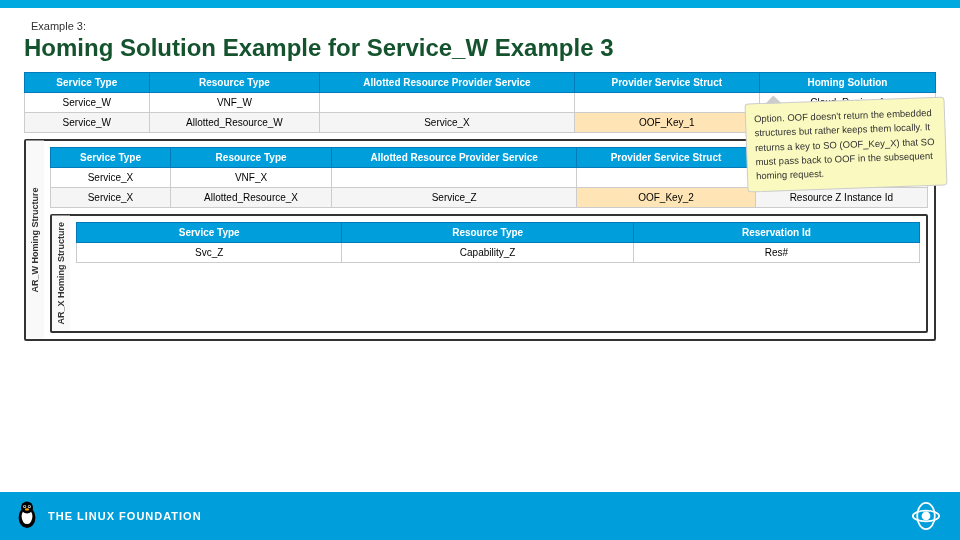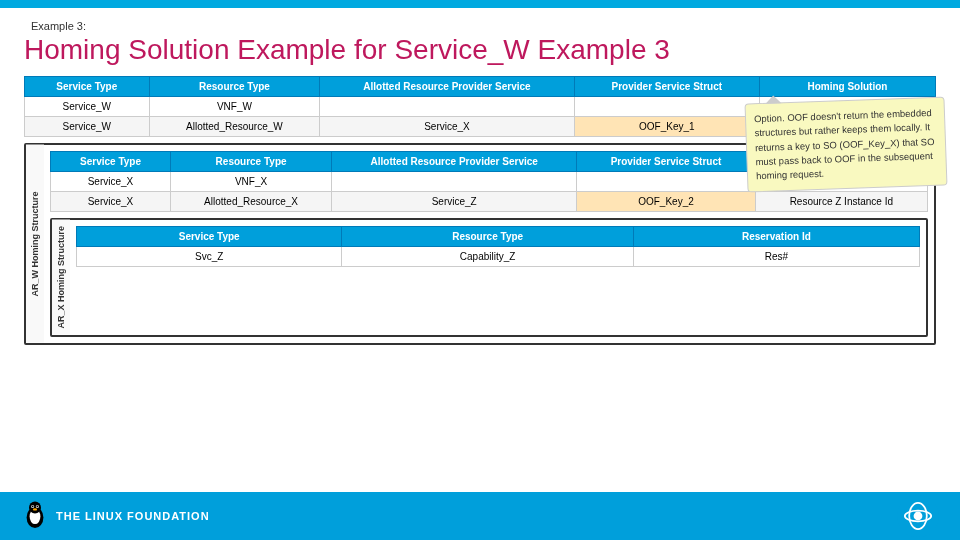--- a/index.html
+++ b/index.html
@@ -23,21 +23,21 @@
     .footer-bar {
       position: absolute;
       bottom: 0;
       left: 0;
       width: 100%;
       height: 48px;
       background: #009fdb;
       display: flex;
       align-items: center;
       justify-content: space-between;
-      padding: 0 20px;
+      padding: 0 12px;
     }
 
     .footer-logo {
       display: flex;
       align-items: center;
       gap: 6px;
     }
 
     .footer-text {
       color: white;
@@ -52,23 +52,23 @@
     }
 
     .example-label {
       font-size: 11px;
       color: #333;
       margin-bottom: 2px;
       margin-left: 7px;
     }
 
     .page-title {
-      font-size: 28px;
-      font-weight: normal;
-      color: #be185d;
+      font-size: 24px;
+      font-weight: bold;
+      color: #14532d;
       margin-bottom: 10px;
     }
 
     
     table {
       border-collapse: collapse;
       font-size: 11px;
     }
 
     th {

